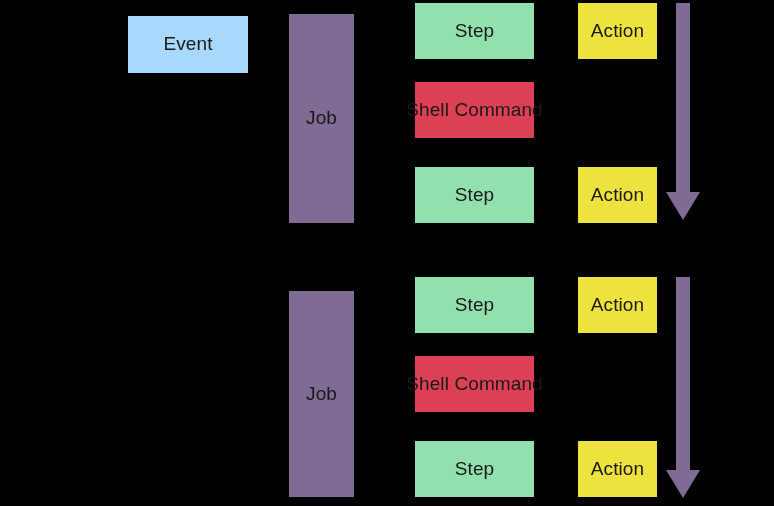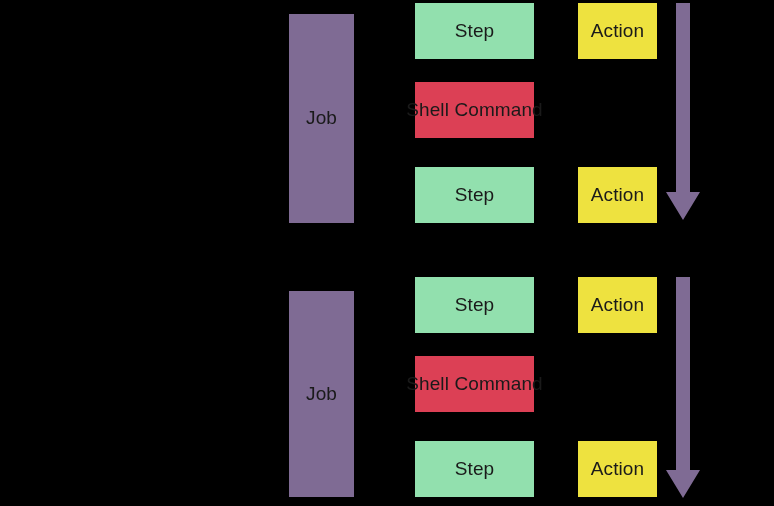--- a/index.html
+++ b/index.html
@@ -36,20 +36,23 @@
     position: absolute;
   }
   .arrow svg {
     display: block;
   }
 </style>
 </head>
 <body>
 
 <div id="canvas">
+    <div class="node" style="left: 128px; top: 16px; width: 120px; height: 57px; background: rgb(168, 216, 252); color: rgb(26, 26, 26);">
+      <span class="node-label">Event</span>
+    </div>
     <div class="node" style="left: 289px; top: 14px; width: 65px; height: 209px; background: rgb(127, 107, 148); color: rgb(26, 26, 26);">
       <span class="node-label">Job</span>
     </div>
     <div class="node" style="left: 289px; top: 291px; width: 65px; height: 206px; background: rgb(127, 107, 148); color: rgb(26, 26, 26);">
       <span class="node-label">Job</span>
     </div>
     <div class="node" style="left: 415px; top: 3px; width: 119px; height: 56px; background: rgb(146, 224, 174); color: rgb(26, 26, 26);">
       <span class="node-label">Step</span>
     </div>
     <div class="node" style="left: 415px; top: 82px; width: 119px; height: 56px; background: rgb(220, 64, 85); color: rgb(26, 26, 26);">

